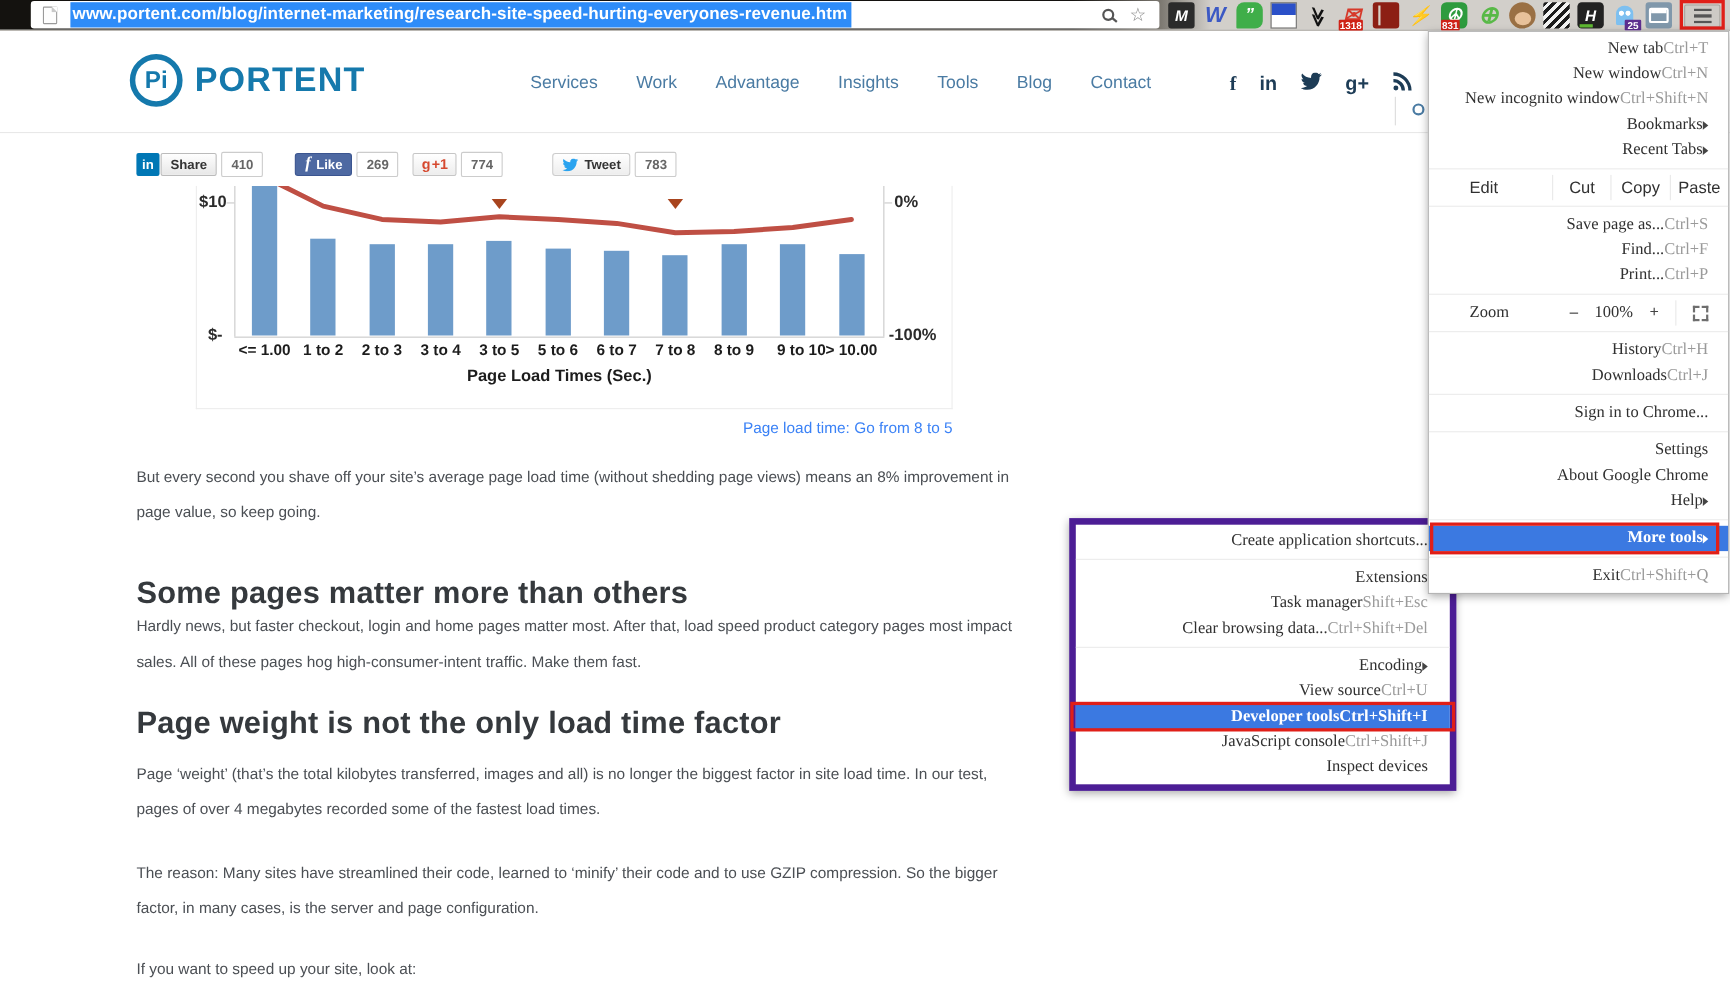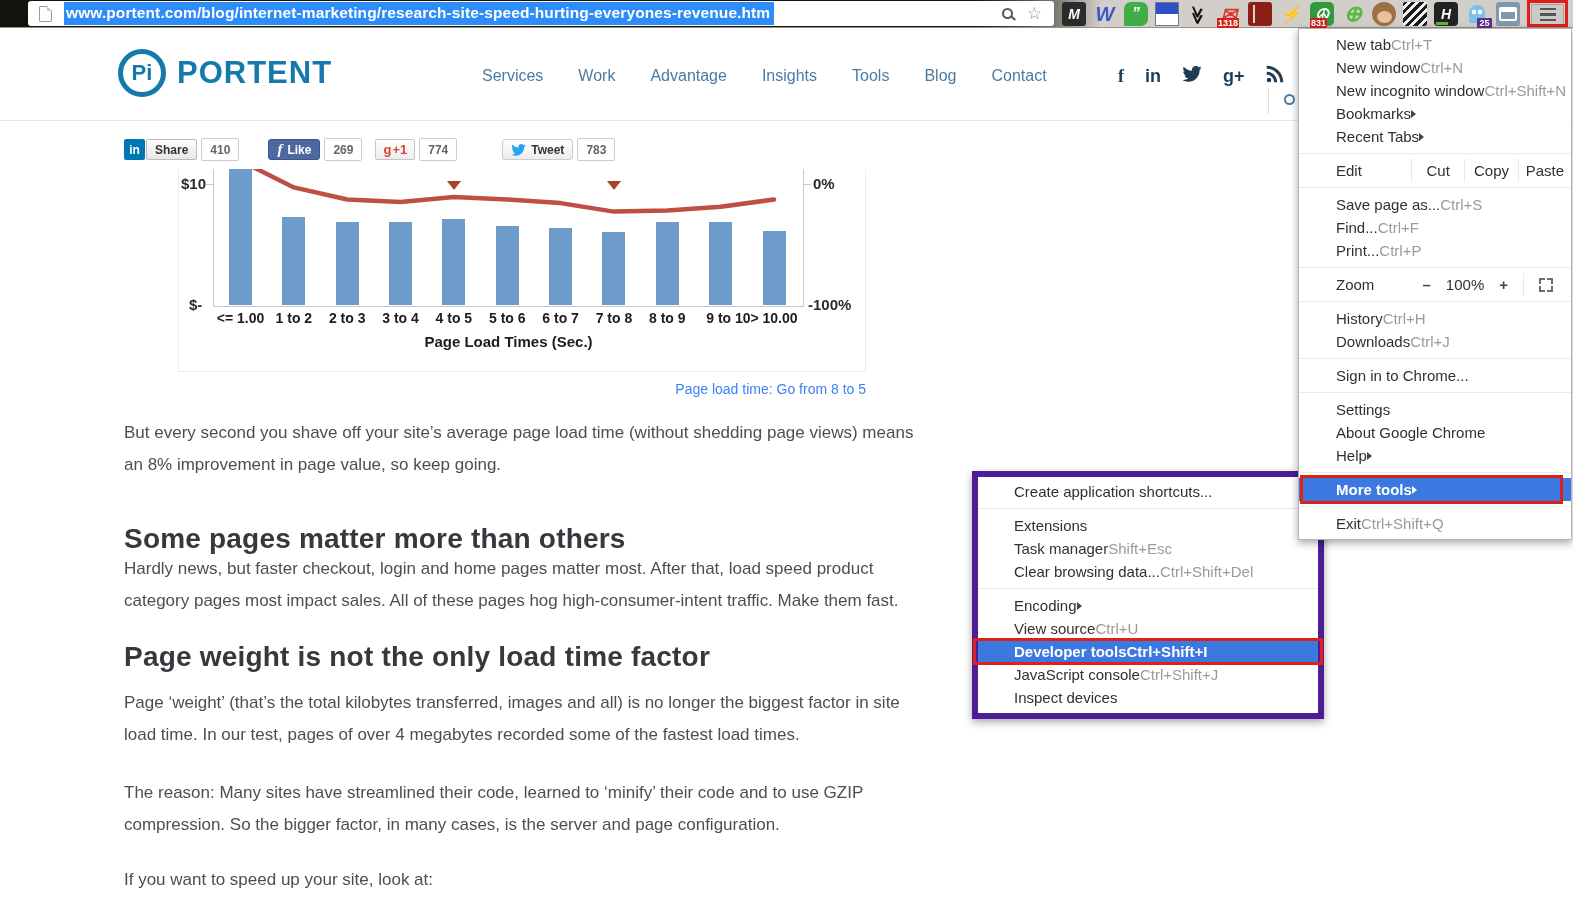--- a/index.html
+++ b/index.html
@@ -113,30 +113,30 @@
     color:#1c1c1c; white-space:nowrap; }
   .xtitle { position:absolute; left:34px; top:164px; width:591px; text-align:center; font-size:15px;
     font-weight:bold; color:#1c1c1c; }
   .tri { position:absolute; width:0; height:0; border-left:7px solid transparent;
     border-right:7px solid transparent; border-top:9px solid #a8441e; top:12px; }
   #lineSvg { position:absolute; left:0; top:0; }
   .chart-caption { position:absolute; left:178px; top:381px; width:688px; text-align:right;
     font-size:14px; color:#3b82f6; }
 
   
-  .para { position:absolute; left:124px; width:810px; font-size:17px; line-height:32px; color:#4b4f54; }
+  .para { position:absolute; left:124px; width:810px; font-size:14px; line-height:32px; color:#4b4f54; }
   .h2 { position:absolute; left:124px; width:810px; font-size:28px; font-weight:bold; color:#35393d;
     letter-spacing:.2px; }
 
   
   .menu { position:absolute; left:1298px; top:28px; width:274px; background:#fff;
     border:1px solid #b4b4b4; box-shadow:0 3px 8px rgba(0,0,0,.35); padding:4px 0; z-index:10;
     font-size:15px; color:#303030; }
   .mi { height:23px; line-height:23px; padding:0 18px 0 37px; display:flex; align-items:center;
-    justify-content:flex-start; position:relative; white-space:nowrap; }
+    justify-content:flex-end; position:relative; white-space:nowrap;font-family:Liberation Serif, serif; }
   .sc { color:#9a9a9a; }
   .sep { height:1px; background:#ebebeb; margin:5px 0; }
   .arrow { width:0; height:0; border-left:5px solid #444; border-top:4px solid transparent;
     border-bottom:4px solid transparent; }
   .arrow.white { border-left-color:#fff; }
   .edit-row { display:flex; height:23px; line-height:23px; align-items:stretch; }
   .ec { flex:1; text-align:center; border-left:1px solid #e8e8e8; }
   .ec.first { flex:none; width:112px; text-align:left; padding-left:37px; border-left:none; }
   .zr { display:flex; align-items:center; gap:15px; margin-left:auto; }
   .zbtn { color:#444; font-weight:bold; }
@@ -306,21 +306,21 @@
     <div class="tickR"></div>
     <span class="yl tl">$10</span>
     <span class="yl bl">$-</span>
     <span class="yl tr">0%</span>
     <span class="yl br">-100%</span>
     <div id="xlabels">
         <span class="xlab" style="left: 31.5px;">&lt;= 1.00</span>
         <span class="xlab" style="left: 84.85px;">1 to 2</span>
         <span class="xlab" style="left: 138.2px;">2 to 3</span>
         <span class="xlab" style="left: 191.55px;">3 to 4</span>
-        <span class="xlab" style="left: 244.9px;">4 to 5</span>
+        <span class="xlab" style="left: 244.9px;">3 to 5</span>
         <span class="xlab" style="left: 298.25px;">5 to 6</span>
         <span class="xlab" style="left: 351.6px;">6 to 7</span>
         <span class="xlab" style="left: 404.95px;">7 to 8</span>
         <span class="xlab" style="left: 458.3px;">8 to 9</span>
         <span class="xlab" style="left: 511.65px; text-align: right;">9 to 10</span>
         <span class="xlab" style="left: 565px;">&gt; 10.00</span>
       </div>
     <div class="xtitle">Page Load Times (Sec.)</div>
   </div>
   <div class="chart-caption">Page load time: Go from 8 to 5</div>

